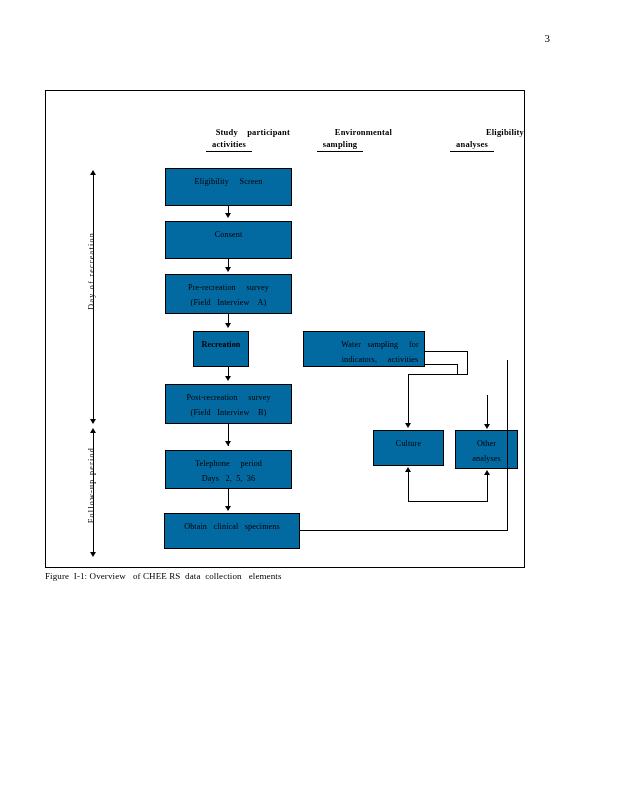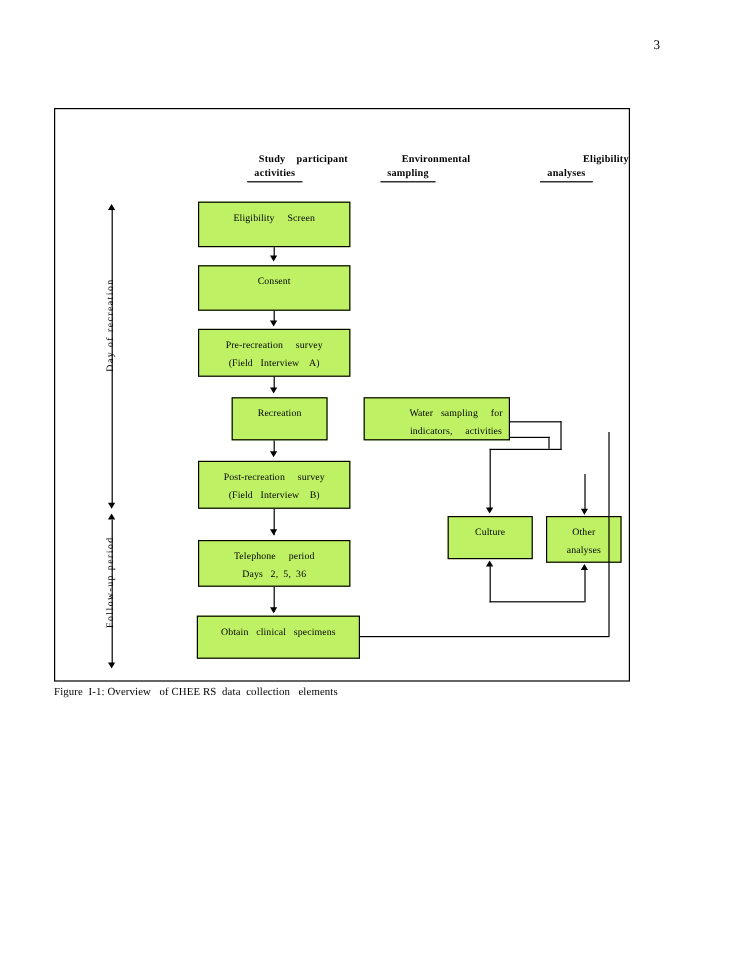--- a/index.html
+++ b/index.html
@@ -55,21 +55,21 @@
   
   .node {
     position: absolute;
     border: 1px solid #000;
     box-sizing: border-box;
     font-size: 8.2px;
     line-height: 15px;
     text-align: center;
     padding-top: 5px;
     letter-spacing: 0.1px;
-    background: #bef264;
+    background: #0369a1;
   }
   .node .ln { display: block; white-space: pre; }
 
   
   .vline {
     position: absolute;
     width: 1px;
     background: #000;
   }
   .hline {
@@ -158,21 +158,21 @@
 <div class="arrow-down" style="left:224.5px; top:267px;"></div>
 
 <div class="node" style="left:165px; top:274px; width:127px; height:40px;">
   <span class="ln">Pre-recreation     survey</span>
   <span class="ln">(Field   Interview    A)</span>
 </div>
 
 <div class="vline" style="left:228px; top:314px; height:11px;"></div>
 <div class="arrow-down" style="left:224.5px; top:323px;"></div>
 
-<div class="node" style="left:193px; top:331px; width:80px; height:36px;">
+<div class="node" style="left:193px; top:331px; width:56px; height:36px;font-weight:bold;">
   <span class="ln">Recreation</span>
 </div>
 
 <div class="vline" style="left:228px; top:367px; height:11px;"></div>
 <div class="arrow-down" style="left:224.5px; top:376px;"></div>
 
 <div class="node" style="left:165px; top:384px; width:127px; height:40px;">
   <span class="ln">Post-recreation     survey</span>
   <span class="ln">(Field   Interview    B)</span>
 </div>

